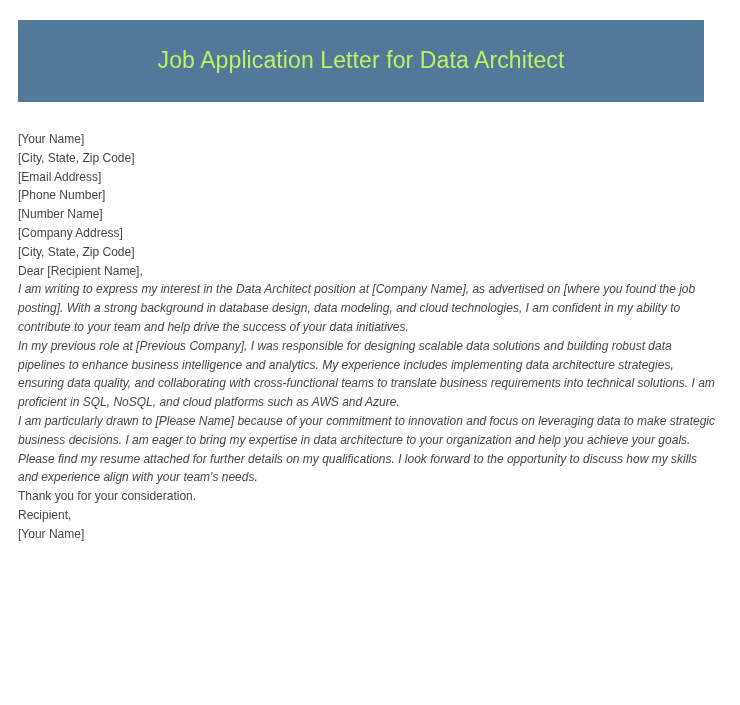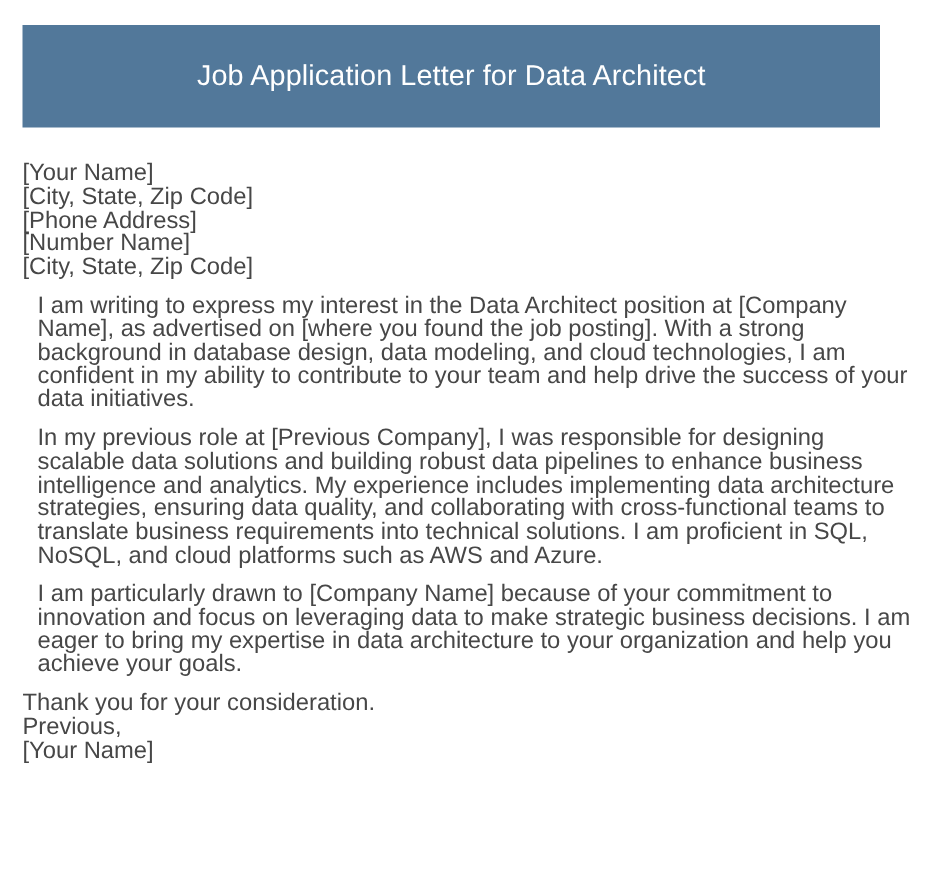--- a/index.html
+++ b/index.html
@@ -27,74 +27,79 @@
     top: 20px;
     width: 686px;
     height: 82px;
     background: #52789a;
     display: flex;
     align-items: center;
     justify-content: center;
     box-sizing: border-box;
   }
   .header-title {
-    color: #ffffff;
+    color: #bef264;
     font-size: 23px;
     font-weight: 400;
     line-height: 1.2;
     letter-spacing: 0.1px;
     text-align: center;
     white-space: nowrap;
   }
   .letter-body {
     position: absolute;
     left: 18px;
     top: 130px;
     width: 700px;
     color: #474747;
-    font-size: 19px;
+    font-size: 12px;
     line-height: 18.8px;
     text-align: left;
   }
   .letter-line {
     margin: 0;
     padding: 0;
     white-space: pre-wrap;
   }
   .letter-para {
-    margin: 12px;
+    margin: 0;
     padding: 0;
     width: 700px;
+    font-style: italic;
   }
 </style>
 </head>
 <body>
 
 <div class="page">
 
   <div class="header-banner">
     <div class="header-title">Job Application Letter for Data Architect</div>
   </div>
 
   <div class="letter-body">
 
     <div>
       <div class="letter-line">[Your Name]</div>
       <div class="letter-line">[City, State, Zip Code]</div>
-      <div class="letter-line">[Phone Address]</div>
+      <div class="letter-line">[Email Address]</div>
+      <div class="letter-line">[Phone Number]</div>
     </div>
 
     <div>
       <div class="letter-line">[Number Name]</div>
+      <div class="letter-line">[Company Address]</div>
       <div class="letter-line">[City, State, Zip Code]</div>
     </div>
 
+    <div class="letter-line">Dear [Recipient Name],</div>
 
     <div class="letter-para">I am writing to express my interest in the Data Architect position at [Company Name], as advertised on [where you found the job posting]. With a strong background in database design, data modeling, and cloud technologies, I am confident in my ability to contribute to your team and help drive the success of your data initiatives.</div>
     <div class="letter-para">In my previous role at [Previous Company], I was responsible for designing scalable data solutions and building robust data pipelines to enhance business intelligence and analytics. My experience includes implementing data architecture strategies, ensuring data quality, and collaborating with cross-functional teams to translate business requirements into technical solutions. I am proficient in SQL, NoSQL, and cloud platforms such as AWS and Azure.</div>
-    <div class="letter-para">I am particularly drawn to [Company Name] because of your commitment to innovation and focus on leveraging data to make strategic business decisions. I am eager to bring my expertise in data architecture to your organization and help you achieve your goals.</div>
+    <div class="letter-para">I am particularly drawn to [Please Name] because of your commitment to innovation and focus on leveraging data to make strategic business decisions. I am eager to bring my expertise in data architecture to your organization and help you achieve your goals.</div>
+    <div class="letter-para">Please find my resume attached for further details on my qualifications. I look forward to the opportunity to discuss how my skills and experience align with your team's needs.</div>
 
     <div class="letter-line">Thank you for your consideration.</div>
-    <div class="letter-line">Previous,</div>
+    <div class="letter-line">Recipient,</div>
     <div class="letter-line">[Your Name]</div>
 
   </div>
 </div>
 
 </body></html>

